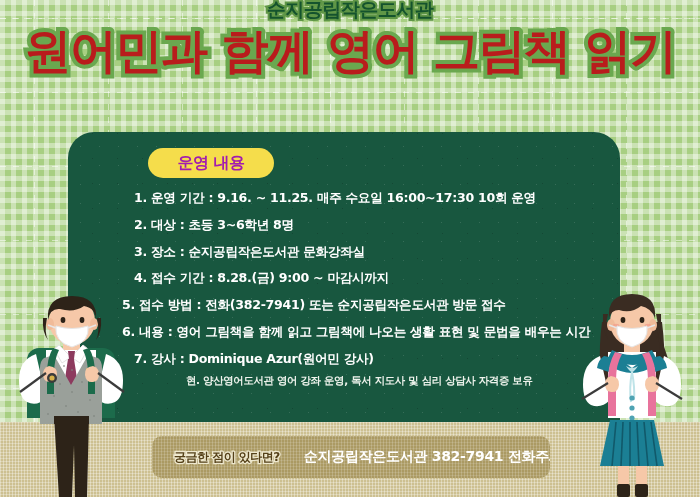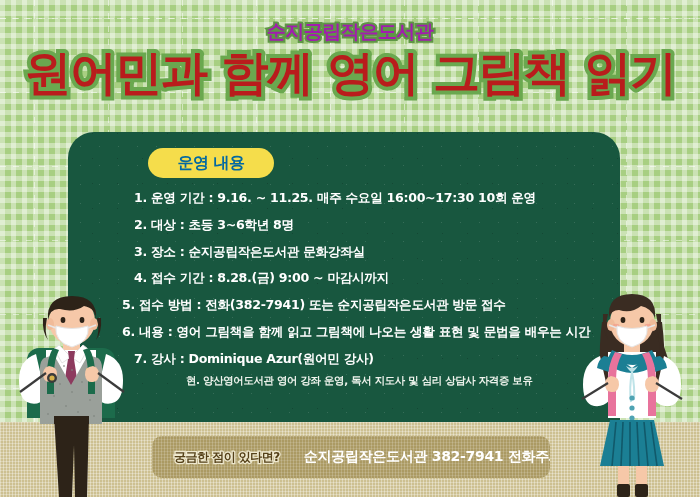--- a/index.html
+++ b/index.html
@@ -55,23 +55,22 @@
     background-image:repeating-linear-gradient(to bottom,
         rgba(255,255,255,.50) 0 6px, rgba(255,255,255,0) 6px 13px);
   }
 
   
   #header{
     position:absolute; top:0; left:0; width:700px; height:132px;
     text-align:center; z-index:6;
   }
   #subtitle{
-    margin-top:22px;
     font-size:19px; font-weight:bold; letter-spacing:-.5px;
-    color:#a21caf;
+    color:#14532d;
     -webkit-text-stroke:4px #5f9646;
     paint-order:stroke fill;
     line-height:1;
   }
   #title{
     margin-top:7px;
     font-size:47px; font-weight:bold; letter-spacing:-1.5px;
     color:#b91c1c;
     -webkit-text-stroke:8px #6aa84f;
     paint-order:stroke fill;
@@ -96,21 +95,21 @@
     background-size:19px 19px, 25px 25px;
     background-position:3px 5px, 12px 14px;
     pointer-events:none;
   }
 
   #badge{
     position:absolute; left:80px; top:16px;
     width:126px; height:30px;
     background:#f5dd4b;
     border-radius:16px;
-    color:#0369a1;
+    color:#a21caf;
     font-size:16px; font-weight:bold; letter-spacing:-.5px;
     display:flex; align-items:center; justify-content:center;
     z-index:2;
   }
 
   #list{
     position:absolute; left:0; top:60px; width:100%;
     z-index:2;
   }
   .item{

